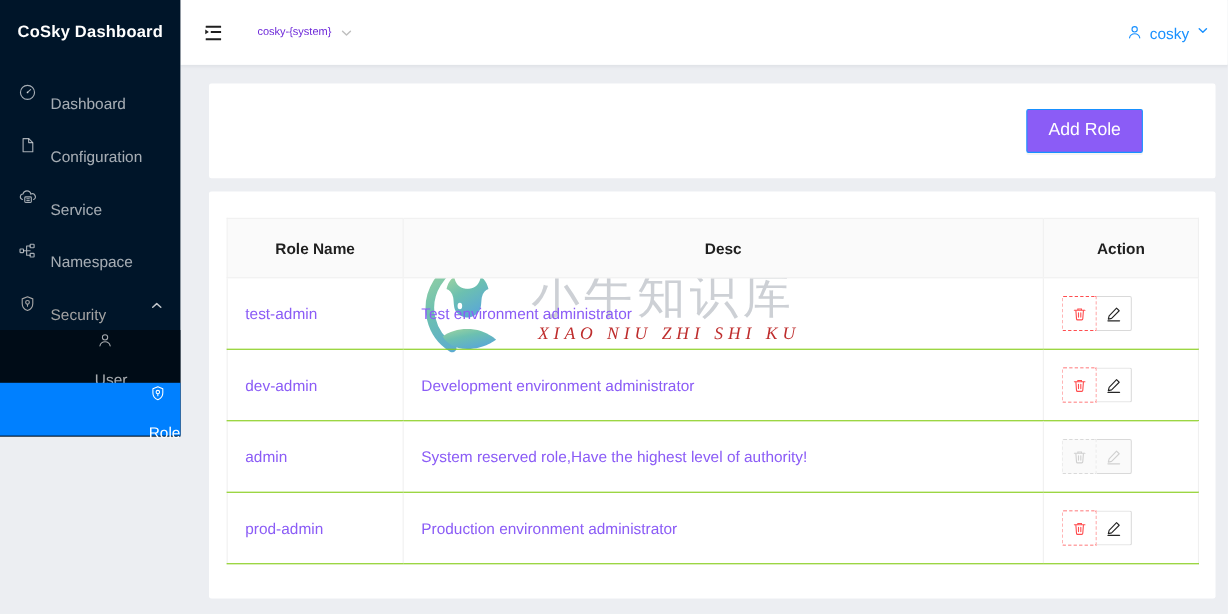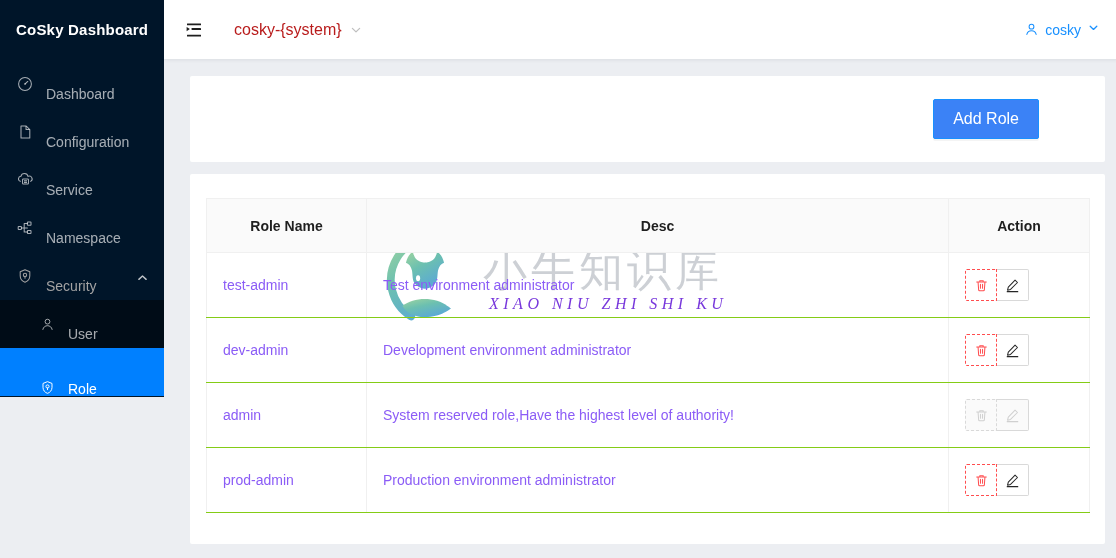--- a/index.html
+++ b/index.html
@@ -47,21 +47,21 @@
   .menu-item .mi-icon svg { display: block; }
   .menu-item .mi-label { line-height: 1; margin-top: 20px; }
   .menu-item.expanded { color: #a3a3a3; }
   .caret {
     position: absolute; right: 16px; top: 50%;
     transform: translateY(-50%);
     width: 11px; height: 11px;
     color: rgba(255,255,255,.75);
   }
   .submenu { background: #000c17; }
-  .submenu .menu-item { padding-left: 38px; height: 48px; }
+  .submenu .menu-item { padding-left: 38px; height: 48px; flex-direction: column; }
   .submenu .menu-item.active {
     background: #0080ff;
     color: #ffffff;
     align-items: flex-end;
   }
   .submenu .menu-item.active .mi-icon { color: #fff; }
 
   
   .right {
     flex: 1 1 auto;
@@ -81,21 +81,21 @@
     flex: 0 0 59px;
   }
   .fold-btn {
     width: 24px; height: 24px;
     display: flex; align-items: center; justify-content: center;
     cursor: pointer; color: #1f1f1f;
     margin-right: 28px;
   }
   .sys-select {
     display: flex; align-items: center;
-    font-size: 16px; color: #b91c1c;
+    font-size: 10px; color: #6d28d9;
     cursor: pointer;
   }
   .sys-select .chev { margin-left: 8px; color: #bfbfbf; display:inline-flex; }
   .topbar-spacer { flex: 1 1 auto; }
   .user-menu {
     display: flex; align-items: flex-start;
     color: #1890ff; font-size: 14px;
     cursor: pointer;
   }
   .user-menu .u-icon { margin-right: 6px; display: inline-flex; }
@@ -111,21 +111,21 @@
   .card {
     background: #ffffff;
     border-radius: 2px;
   }
   .toolbar-card {
     height: 86px;
     display: flex; align-items: center; justify-content: flex-end;
     padding-right: 66px;
   }
   .btn-primary {
-    background: #3b82f6;
+    background: #8b5cf6;
     color: #fff;
     border: 1px solid #1890ff;
     border-radius: 2px;
     height: 40px;
     padding: 0 19px;
     font-size: 16px;
     font-family: "Liberation Sans", sans-serif;
     cursor: pointer;
     box-shadow: 0 2px 0 rgba(0,0,0,.045);
     line-height: 1;
@@ -216,21 +216,21 @@
   .wm-cn {
     font-size: 44px;
     letter-spacing: 4px;
     color: #c9cdd2;
     font-family: "DejaVu Sans", sans-serif;
     line-height: 1.05;
   }
   .wm-en {
     font-size: 16px;
     letter-spacing: 4.5px;
-    color: #6d28d9;
+    color: #b91c1c;
     font-style: italic;
     font-family: "Liberation Serif", serif;
     margin-top: 2px;
     margin-left: 6px;
   }
 </style>
 </head>
 <body>
 
 <div class="app">

